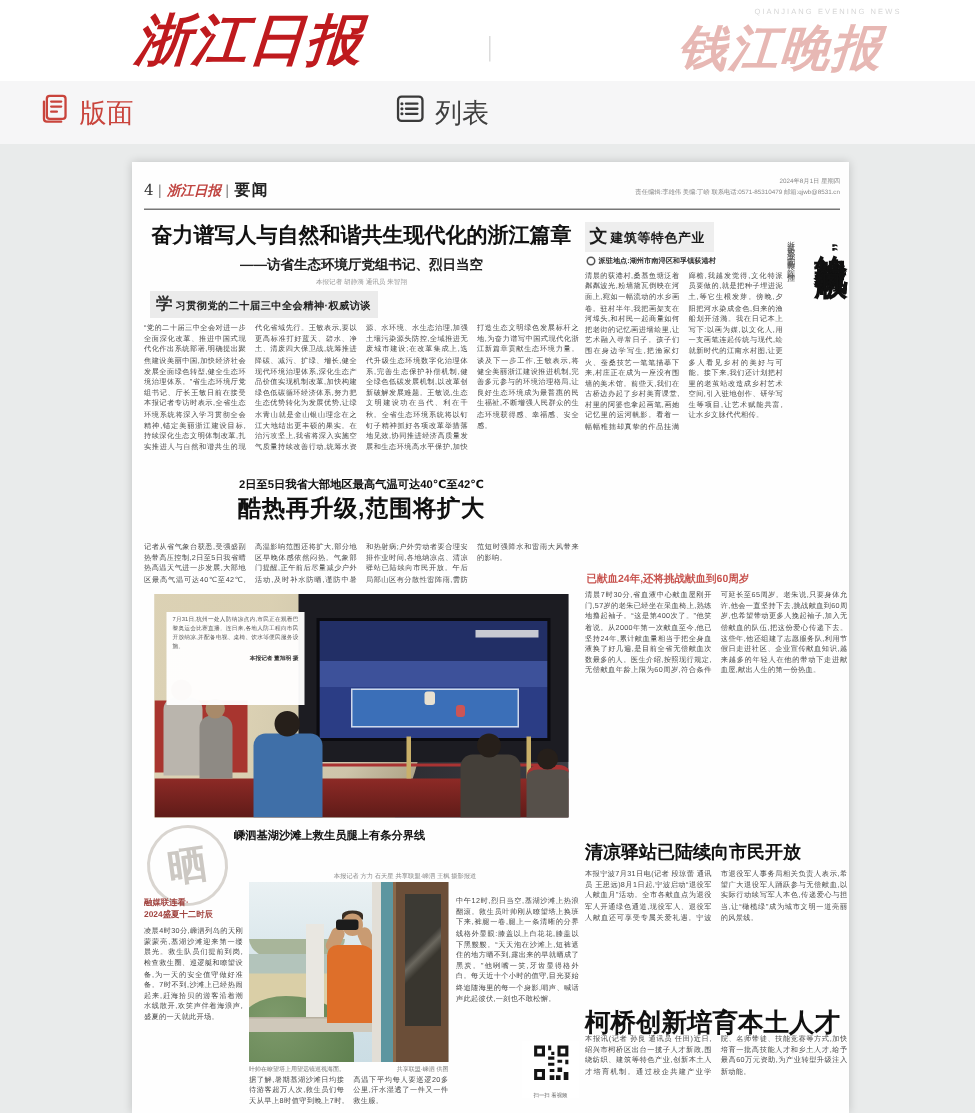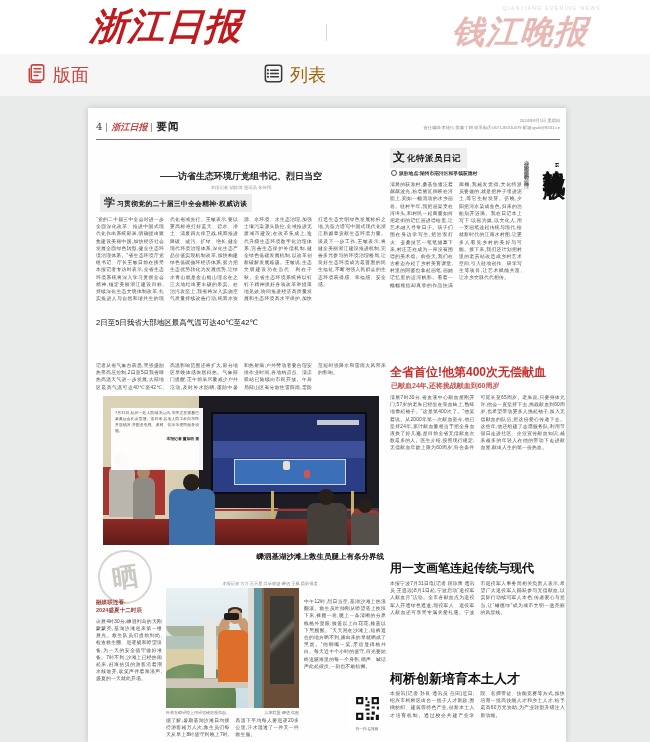--- a/index.html
+++ b/index.html
@@ -7,23 +7,23 @@
   #stage{position:relative;width:650px;height:742px;background:#fff;overflow:hidden;}
 
   
   .logoband{position:absolute;left:0;top:0;width:650px;height:54px;background:#fff;}
   .logo-left{position:absolute;left:90px;top:2px;font-family:"DejaVu Serif","Liberation Serif",serif;font-weight:bold;font-style:italic;font-size:37px;color:#bf1a1e;letter-spacing:1px;transform:skewX(-4deg);white-space:nowrap;}
   .logo-right{position:absolute;left:452px;top:10px;font-family:"DejaVu Serif","Liberation Serif",serif;font-weight:bold;font-style:italic;font-size:33px;color:#e7b8b4;letter-spacing:1px;transform:skewX(-4deg);white-space:nowrap;}
   .logo-tagline{position:absolute;left:497px;top:5px;width:110px;text-align:center;font-size:5px;color:#d6d6d6;letter-spacing:1.4px;white-space:nowrap;}
   .logo-divider{position:absolute;left:326px;top:24px;width:1px;height:17px;background:#dcdcdc;}
 
   
-  .toolbar{position:absolute;left:0;top:54px;width:650px;height:42px;background:#f6f6f7;border-bottom:3px solid #0f766e;}
+  .toolbar{position:absolute;left:0;top:54px;width:650px;height:42px;background:#f6f6f7;border-bottom:3px solid #0f766e;font-family:Liberation Mono, monospace;}
   .tbtn{position:absolute;top:0;height:42px;display:flex;align-items:center;gap:5px;cursor:pointer;}
-  .tbtn .lbl{font-size:18px;color:#a16207;}
+  .tbtn .lbl{font-size:18px;color:#404040;}
   .tbtn.active .lbl{color:#c9443c;}
 
   
   .mainbg{position:absolute;left:0;top:96px;width:650px;height:646px;background:#e9ebeb;}
   .paper{position:absolute;left:88px;top:108px;width:478px;height:634px;background:#fefefe;overflow:hidden;box-shadow:0 0 6px rgba(0,0,0,.18);}
 
   .t{font-size:4.8px;line-height:1.5;color:#4a4a4a;text-align:justify;letter-spacing:.2px;overflow:hidden;}
   .cols4{column-count:4;column-gap:6px;}
   .cols2{column-count:2;column-gap:6px;}
   .abs{position:absolute;}
@@ -51,21 +51,21 @@
   .cul-head .rest{font-size:8.5px;font-weight:bold;color:#1a1a1a;letter-spacing:.5px;}
   .cul-loc{position:absolute;left:1px;top:22px;display:flex;align-items:center;gap:2px;}
   .pin{width:4px;height:4px;border:1px solid #555;border-radius:50%;}
   .cul-loc .txt{font-size:4.8px;font-weight:bold;color:#333;}
   .vtitle{position:absolute;top:4px;right:0;writing-mode:vertical-rl;font-weight:bold;color:#111;line-height:1;}
   .vtitle .big{font-size:22px;letter-spacing:2px;}
   .vtitle .small{font-size:12px;letter-spacing:1px;}
   .vauthor{position:absolute;top:8px;right:34px;writing-mode:vertical-rl;font-size:5.2px;color:#555;letter-spacing:1.5px;}
 
   
-  .heat-k{position:absolute;left:0;top:0;width:290px;text-align:left;font-size:7.5px;font-weight:normal;color:#111;}
+  .heat-k{position:absolute;left:0;top:0;width:290px;text-align:center;font-size:7.5px;font-weight:bold;color:#111;}
   .heat-h{position:absolute;left:0;top:11px;width:290px;text-align:center;font-size:15.5px;font-weight:bold;color:#111;letter-spacing:.5px;white-space:nowrap;}
 
   
   .photo1{position:absolute;left:15px;top:288px;width:276px;height:149px;overflow:hidden;background:linear-gradient(100deg,#cfc5a8 0%,#c2b795 26%,#6a665c 40%,#2b2b30 55%,#3d3d44 100%);}
   .p1-arch{position:absolute;left:-60px;top:-60px;width:240px;height:270px;border-radius:50%;background:radial-gradient(circle at 42% 42%,#ddd3b6 0 52%,#c0b494 70%,#93876a 100%);opacity:.9;}
   .p1-wall{position:absolute;left:96px;top:0;width:180px;height:112px;background:#1c1c22;}
   .p1-screen{position:absolute;left:108px;top:16px;width:152px;height:78px;border:2px solid #0b0b10;background:linear-gradient(180deg,#222f66 0 34%,#3d519a 34% 56%,#2b3d85 56% 100%);}
   .p1-score{position:absolute;right:6px;top:6px;width:42px;height:5px;background:#e5e5e5;opacity:.85;}
   .p1-court{position:absolute;left:14%;bottom:7px;width:72%;height:24px;background:#3b6fb8;border:1px solid #cfd8ea;}
   .p1-pl1{position:absolute;left:46%;bottom:22px;width:7px;height:9px;background:#e8e0d0;border-radius:2px;}
@@ -80,21 +80,21 @@
   .capbox .cb{font-size:3.8px;line-height:1.55;color:#555;text-align:justify;}
   .capbox .cr{font-size:3.8px;color:#333;text-align:right;font-weight:bold;margin-top:1px;}
 
   
   .blood-h{position:absolute;left:0;top:0;width:175px;font-size:12px;font-weight:bold;color:#c62f2a;white-space:nowrap;}
   .blood-s{position:absolute;left:1px;top:17px;font-size:7px;font-weight:bold;color:#c8534e;}
 
   
   .seal{position:absolute;left:2px;top:0;width:50px;height:50px;border:2px solid #d9d5d0;border-radius:50%;display:flex;align-items:center;justify-content:center;transform:rotate(-8deg);}
   .seal span{font-family:"DejaVu Serif",serif;font-size:26px;color:#ccc8c3;font-weight:bold;}
-  .beach-k{position:absolute;left:60px;top:2px;width:228px;text-align:right;font-size:7.5px;font-weight:bold;color:#111;}
+  .beach-k{position:absolute;left:60px;top:2px;width:228px;text-align:left;font-size:7.5px;font-weight:bold;color:#111;}
   .beach-h{position:absolute;left:60px;top:12px;width:228px;text-align:center;font-size:16px;font-weight:bold;color:#111;letter-spacing:.5px;white-space:nowrap;}
   .beach-by{position:absolute;left:60px;top:31px;width:228px;text-align:center;font-size:4.2px;color:#888;}
   .sidetag{font-size:5.6px;font-weight:bold;color:#a14440;line-height:1.5;}
 
   
   .photo2{position:absolute;left:70px;top:38px;width:133px;height:120px;overflow:hidden;background:linear-gradient(#eaf1f3,#d4e3e9 55%,#cbdde4);}
   .p2-hill{position:absolute;left:0;top:38px;width:64px;height:15px;background:#a8b59a;border-radius:0 0 40% 40%/0 0 100% 100%;}
   .p2-sea{position:absolute;left:0;top:48px;width:68px;height:17px;background:#b3c4bb;}
   .p2-sand{position:absolute;left:0;top:61px;width:70px;height:22px;background:#dacfa7;}
   .p2-green{position:absolute;left:-6px;top:76px;width:76px;height:48px;background:radial-gradient(circle at 30% 30%,#7e9a6b,#5f804f);border-radius:40% 60% 0 0;}
@@ -162,47 +162,49 @@
       <span class="ph-sep"></span>
       <span class="ph-sec">要闻</span>
     </div>
     <div class="ph-right">
       <div>2024年8月1日 星期四</div>
       <div>责任编辑:李雄伟 美编:丁峤 联系电话:0571-85310479 邮箱:qjwb@8531.cn</div>
     </div>
     <div class="ph-rule"></div>
 
     <article class="abs" style="left:8px;top:36px;width:290px;height:170px;">
+      <h1 class="lead-h1" style="margin:0;">奋力谱写人与自然和谐共生现代化的浙江篇章</h1>
       <div class="lead-h2">——访省生态环境厅党组书记、烈日当空</div>
       <div class="lead-by">本报记者 胡静漪 通讯员 朱智翔</div>
       <div class="tagbox">
         <span class="ini">学</span>
         <span class="rest">习贯彻党的二十届三中全会精神·权威访谈</span>
       </div>
       <div class="t cols4 abs" style="left:0;top:72px;width:290px;height:96px;">“党的二十届三中全会对进一步全面深化改革、推进中国式现代化作出系统部署,明确提出聚焦建设美丽中国,加快经济社会发展全面绿色转型,健全生态环境治理体系。”省生态环境厅党组书记、厅长王敏日前在接受本报记者专访时表示,全省生态环境系统将深入学习贯彻全会精神,锚定美丽浙江建设目标,持续深化生态文明体制改革,扎实推进人与自然和谐共生的现代化省域先行。王敏表示,要以更高标准打好蓝天、碧水、净土、清废四大保卫战,统筹推进降碳、减污、扩绿、增长,健全现代环境治理体系,深化生态产品价值实现机制改革,加快构建绿色低碳循环经济体系,努力把生态优势转化为发展优势,让绿水青山就是金山银山理念在之江大地结出更丰硕的果实。在治污攻坚上,我省将深入实施空气质量持续改善行动,统筹水资源、水环境、水生态治理,加强土壤污染源头防控,全域推进无废城市建设;在改革集成上,迭代升级生态环境数字化治理体系,完善生态保护补偿机制,健全绿色低碳发展机制,以改革创新破解发展难题。王敏说,生态文明建设功在当代、利在千秋。全省生态环境系统将以钉钉子精神抓好各项改革举措落地见效,协同推进经济高质量发展和生态环境高水平保护,加快打造生态文明绿色发展标杆之地,为奋力谱写中国式现代化浙江新篇章贡献生态环境力量。谈及下一步工作,王敏表示,将健全美丽浙江建设推进机制,完善多元参与的环境治理格局,让良好生态环境成为最普惠的民生福祉,不断增强人民群众的生态环境获得感、幸福感、安全感。</div>
     </article>
 
     <article class="abs" style="left:302px;top:40px;width:175px;height:208px;">
       <div class="cul-head">
         <span class="ini">文</span>
-        <span class="rest">化特派员日记</span>
+        <span class="rest">建筑等特色产业</span>
       </div>
       <div class="cul-loc">
         <span class="pin"></span>
         <span class="txt">派驻地点:湖州市南浔区和孚镇荻港村</span>
       </div>
       <div class="t cols2 abs" style="left:0;top:33px;width:132px;height:172px;">清晨的荻港村,桑基鱼塘泛着粼粼波光,粉墙黛瓦倒映在河面上,宛如一幅流动的水乡画卷。驻村半年,我把画架支在河埠头,和村民一起商量如何把老街的记忆画进墙绘里,让艺术融入寻常日子。孩子们围在身边学写生,把渔家灯火、蚕桑技艺一笔笔描摹下来,村庄正在成为一座没有围墙的美术馆。前些天,我们在古桥边办起了乡村美育课堂,村里的阿婆也拿起画笔,画她记忆里的运河帆影。看着一幅幅稚拙却真挚的作品挂满廊檐,我越发觉得,文化特派员要做的,就是把种子埋进泥土,等它生根发芽。傍晚,夕阳把河水染成金色,归来的渔船划开涟漪。我在日记本上写下:以画为媒,以文化人,用一支画笔连起传统与现代,绘就新时代的江南水村图,让更多人看见乡村的美好与可能。接下来,我们还计划把村里的老茧站改造成乡村艺术空间,引入驻地创作、研学写生等项目,让艺术赋能共富,让水乡文脉代代相传。</div>
       <div class="vauthor">浙江艺术职业学院副教授 陈楠江</div>
       <div class="vtitle">
         <span class="big">绘就现代版</span><span class="small">“江南水村图”</span>
       </div>
     </article>
 
     <article class="abs" style="left:8px;top:210px;width:290px;height:76px;">
       <div class="heat-k">2日至5日我省大部地区最高气温可达40℃至42℃</div>
+      <div class="heat-h">酷热再升级,范围将扩大</div>
       <div class="t cols4 abs" style="left:0;top:44px;width:290px;height:30px;">记者从省气象台获悉,受强盛副热带高压控制,2日至5日我省晴热高温天气进一步发展,大部地区最高气温可达40℃至42℃,高温影响范围还将扩大,部分地区早晚体感依然闷热。气象部门提醒,正午前后尽量减少户外活动,及时补水防晒,谨防中暑和热射病;户外劳动者要合理安排作业时间,各地纳凉点、清凉驿站已陆续向市民开放。午后局部山区有分散性雷阵雨,需防范短时强降水和雷雨大风带来的影响。</div>
     </article>
 
     <figure class="photo1" style="margin:0;">
       <div class="p1-arch"></div>
       <div class="p1-wall"></div>
       <div class="p1-screen">
         <div class="p1-score"></div>
         <div class="p1-court"></div>
         <div class="p1-pl1"></div>
@@ -229,21 +231,20 @@
       <div class="p1-per" style="left:248px;bottom:0;width:30px;height:32px;background:#56504a;border-top:3px solid #a33;">
           <div class="p1-head" style="left:7px;top:-14px;width:14px;height:14px;"></div>
         </div>
       <figcaption class="capbox">
         <div class="cb">7月31日,杭州一处人防纳凉点内,市民正在观看巴黎奥运会比赛直播。连日来,各地人防工程向市民开放纳凉,并配备电视、桌椅、饮水等便民服务设施。</div>
         <div class="cr">本报记者 董旭明 摄</div>
       </figcaption>
     </figure>
 
     <article class="abs" style="left:302px;top:256px;width:175px;height:188px;">
-      <div class="blood-h">全省首位!他第400次无偿献血</div>
       <div class="blood-s">已献血24年,还将挑战献血到60周岁</div>
       <div class="t cols2 abs" style="left:0;top:30px;width:175px;height:156px;">清晨7时30分,省血液中心献血屋刚开门,57岁的老朱已经坐在采血椅上,熟练地撸起袖子。“这是第400次了。”他笑着说。从2000年第一次献血至今,他已坚持24年,累计献血量相当于把全身血液换了好几遍,是目前全省无偿献血次数最多的人。医生介绍,按照现行规定,无偿献血年龄上限为60周岁,符合条件可延长至65周岁。老朱说,只要身体允许,他会一直坚持下去,挑战献血到60周岁,也希望带动更多人挽起袖子,加入无偿献血的队伍,把这份爱心传递下去。这些年,他还组建了志愿服务队,利用节假日走进社区、企业宣传献血知识,越来越多的年轻人在他的带动下走进献血屋,献出人生的第一份热血。</div>
     </article>
 
     <section class="abs" style="left:8px;top:442px;width:290px;height:192px;">
       <div class="seal">
           <span>晒</span>
         </div>
       <div class="beach-k">嵊泗基湖沙滩上救生员腿上有条分界线</div>
       <div class="beach-by">本报记者 方力 石天星 共享联盟·嵊泗 王枫 摄影报道</div>
@@ -284,23 +285,23 @@
         <svg width="27" height="27" viewBox="0 0 26 26">
           <rect width="26" height="26" fill="#fff"></rect>
           <path fill="#141414" d="M2 2h7v7H2zM17 2h7v7h-7zM2 17h7v7H2zM11 2h2v3h-2zM13 6h2v2h-2zM11 9h4v2h-4zM17 11h3v2h-3zM22 11h2v3h-2zM11 13h4v2h-4zM12 17h3v2h-3zM17 16h3v3h-3zM21 19h3v5h-3zM12 21h3v3h-3zM16 21h3v3h-3z"></path>
           <path fill="#fff" d="M4 4h3v3H4zM19 4h3v3h-3zM4 19h3v3H4z"></path>
         </svg>
         <div class="qrcap">扫一扫 看视频</div>
       </div>
     </section>
 
     <article class="abs" style="left:302px;top:452px;width:175px;height:98px;">
-      <div class="h-black" style="font-size:12px;">用一支画笔连起传统与现代</div>
+      <div class="h-black" style="font-size:12px;">清凉驿站已陆续向市民开放</div>
       <div class="t cols2 abs" style="left:0;top:20px;width:175px;height:74px;">本报宁波7月31日电(记者 段琼蕾 通讯员 王思远)8月1日起,宁波启动“退役军人献血月”活动。全市各献血点为退役军人开通绿色通道,现役军人、退役军人献血还可享受专属关爱礼遇。宁波市退役军人事务局相关负责人表示,希望广大退役军人踊跃参与无偿献血,以实际行动续写军人本色,传递爱心与担当,让“橄榄绿”成为城市文明一道亮丽的风景线。</div>
     </article>
 
     <article class="abs" style="left:302px;top:562px;width:175px;height:72px;">
-      <div class="h-black" style="font-size:13px;">柯桥创新培育本土人才</div>
+      <div class="h-black" style="font-size:17px;">柯桥创新培育本土人才</div>
       <div class="t cols2 abs" style="left:0;top:20px;width:175px;height:52px;">本报讯(记者 孙良 通讯员 任田)近日,绍兴市柯桥区出台一揽子人才新政,围绕纺织、建筑等特色产业,创新本土人才培育机制。通过校企共建产业学院、名师带徒、技能竞赛等方式,加快培育一批高技能人才和乡土人才,给予最高60万元资助,为产业转型升级注入新动能。</div>
     </article>
 
   </div>
 </div>
 
 </body></html>

